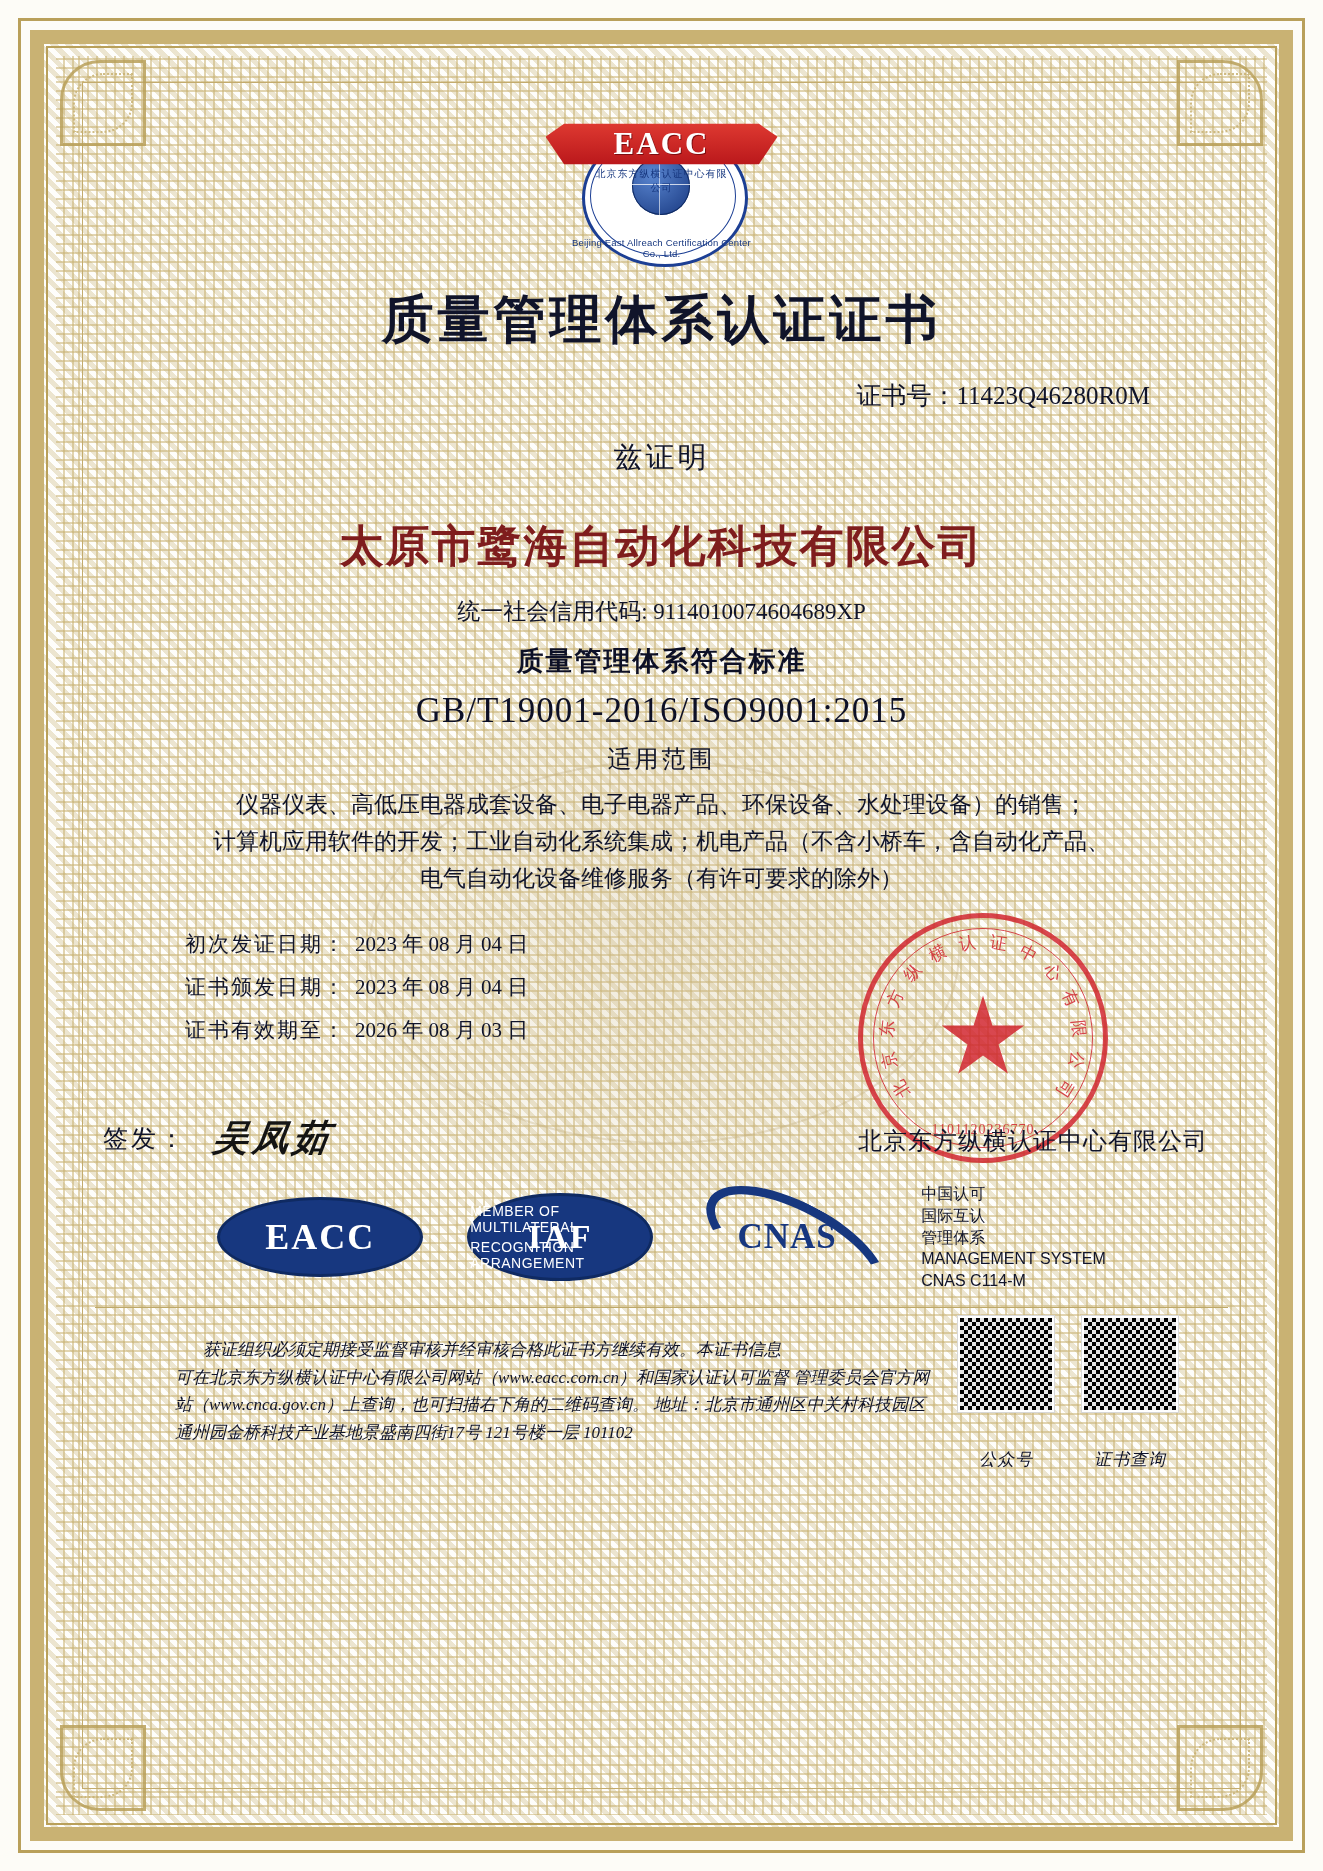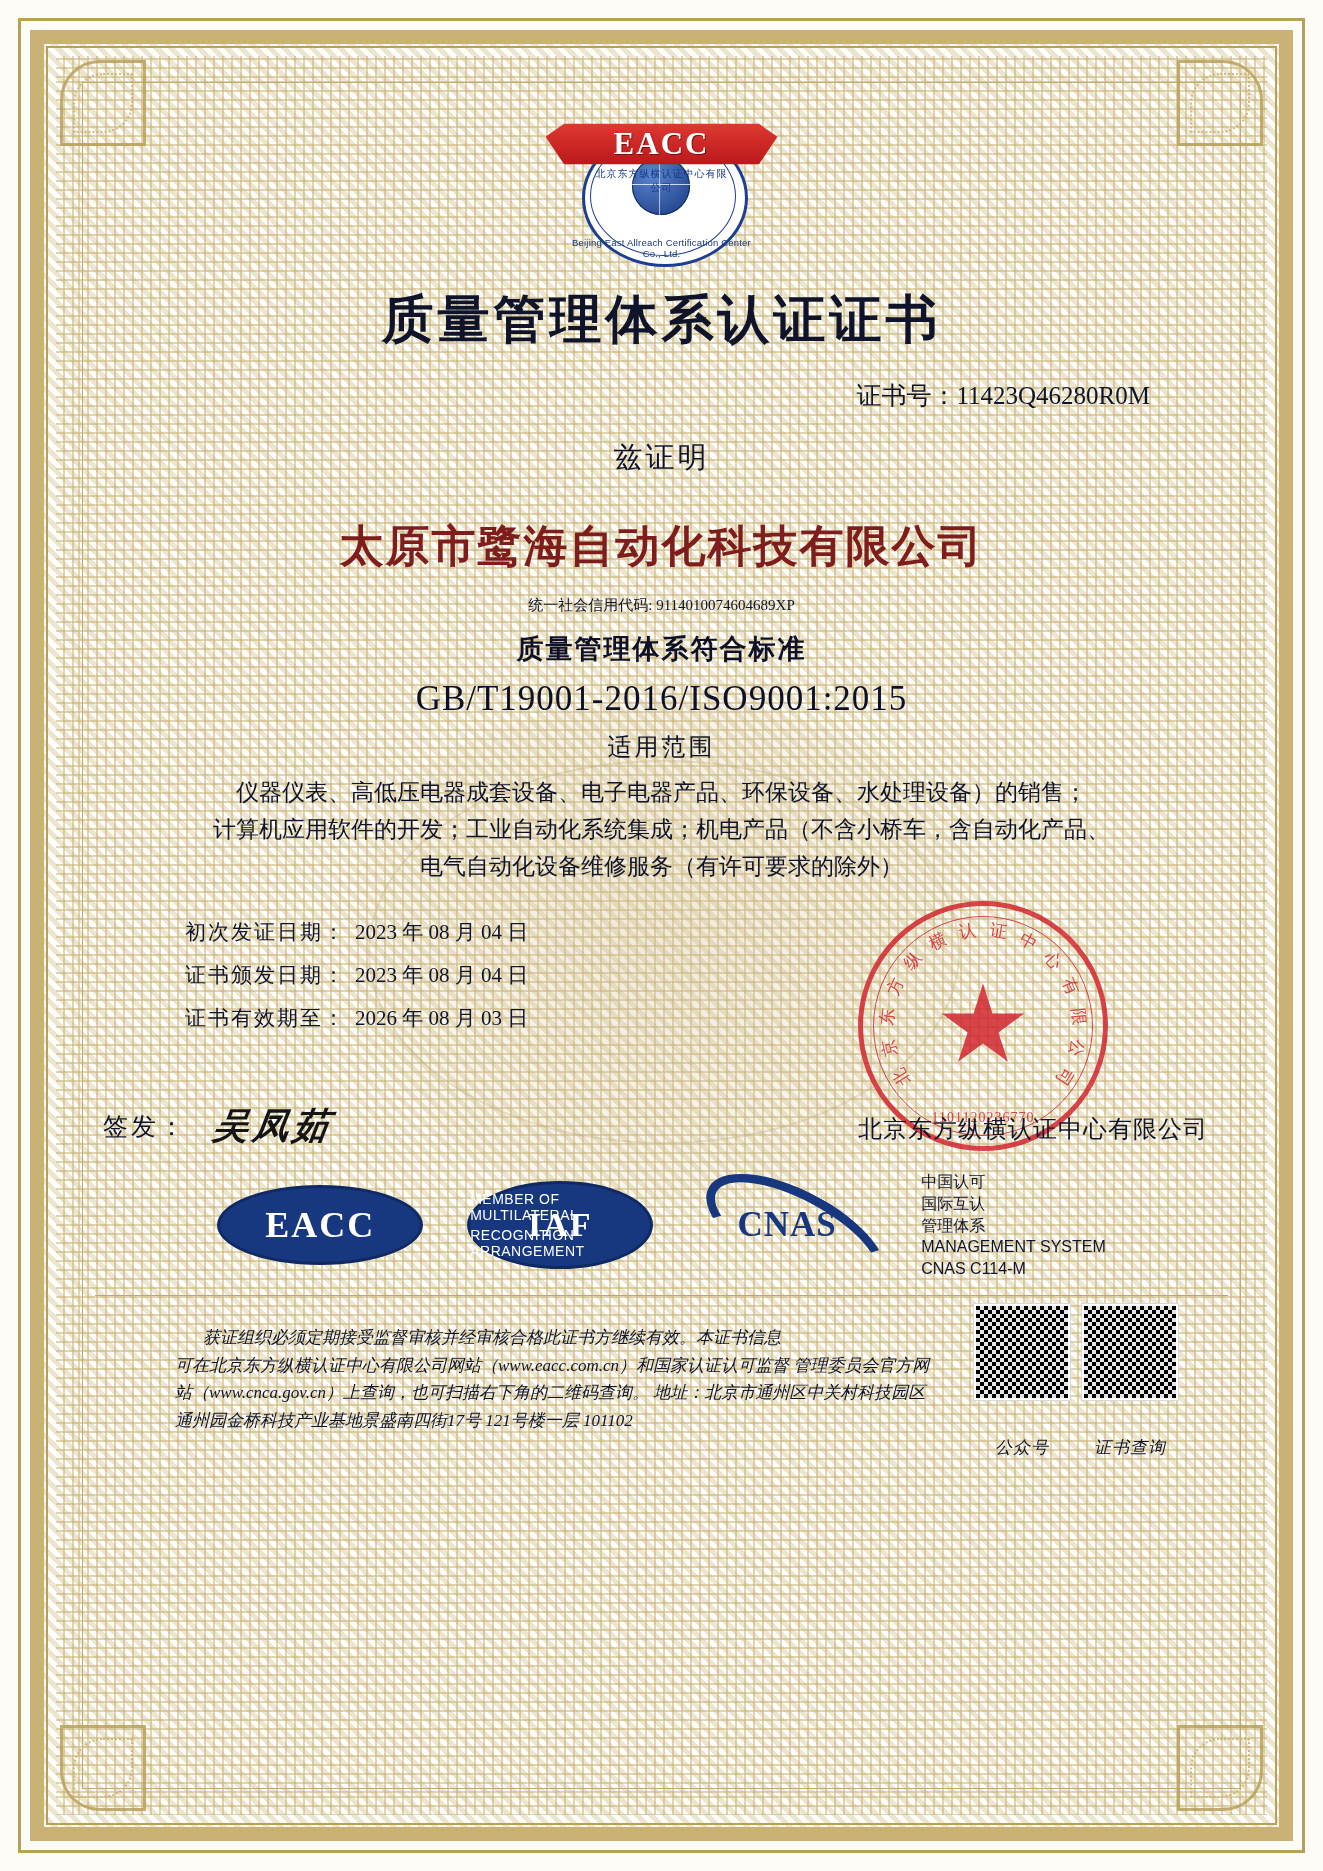--- a/index.html
+++ b/index.html
@@ -219,21 +219,21 @@
     margin-top: 39px;
     font-family: "DejaVu Serif", serif;
     font-weight: bold;
     font-size: 44px;
     letter-spacing: 2px;
     color: #7f1d1d;
   }
 
   .credit {
     margin-top: 20px;
-    font-size: 15px;
+    font-size: 23px;
     color: #10142a;
   }
 
   .addr {
     margin-top: 10px;
     font-size: 22px;
     line-height: 1.65;
     color: #10142a;
   }
 
@@ -460,21 +460,21 @@
     color: #10142a;
     text-align: left;
     padding-left: 80px;
   }
   .footer-text .indent { text-indent: 28px; display: block; }
   .qr-wrap {
     position: absolute;
     right: 50px;
     top: 8px;
     display: flex;
-    gap: 12px;
+    gap: 28px;
   }
   .qr-box { text-align: center; }
   .qr {
     width: 92px; height: 92px;
     background:
       repeating-linear-gradient(0deg, #1a1a1a 0 4px, #ffffff 4px 8px),
       repeating-linear-gradient(90deg, #1a1a1a 0 4px, #ffffff 4px 8px);
     background-blend-mode: difference;
     border: 2px solid #ffffff;
     outline: 1px solid #d8d8d8;

